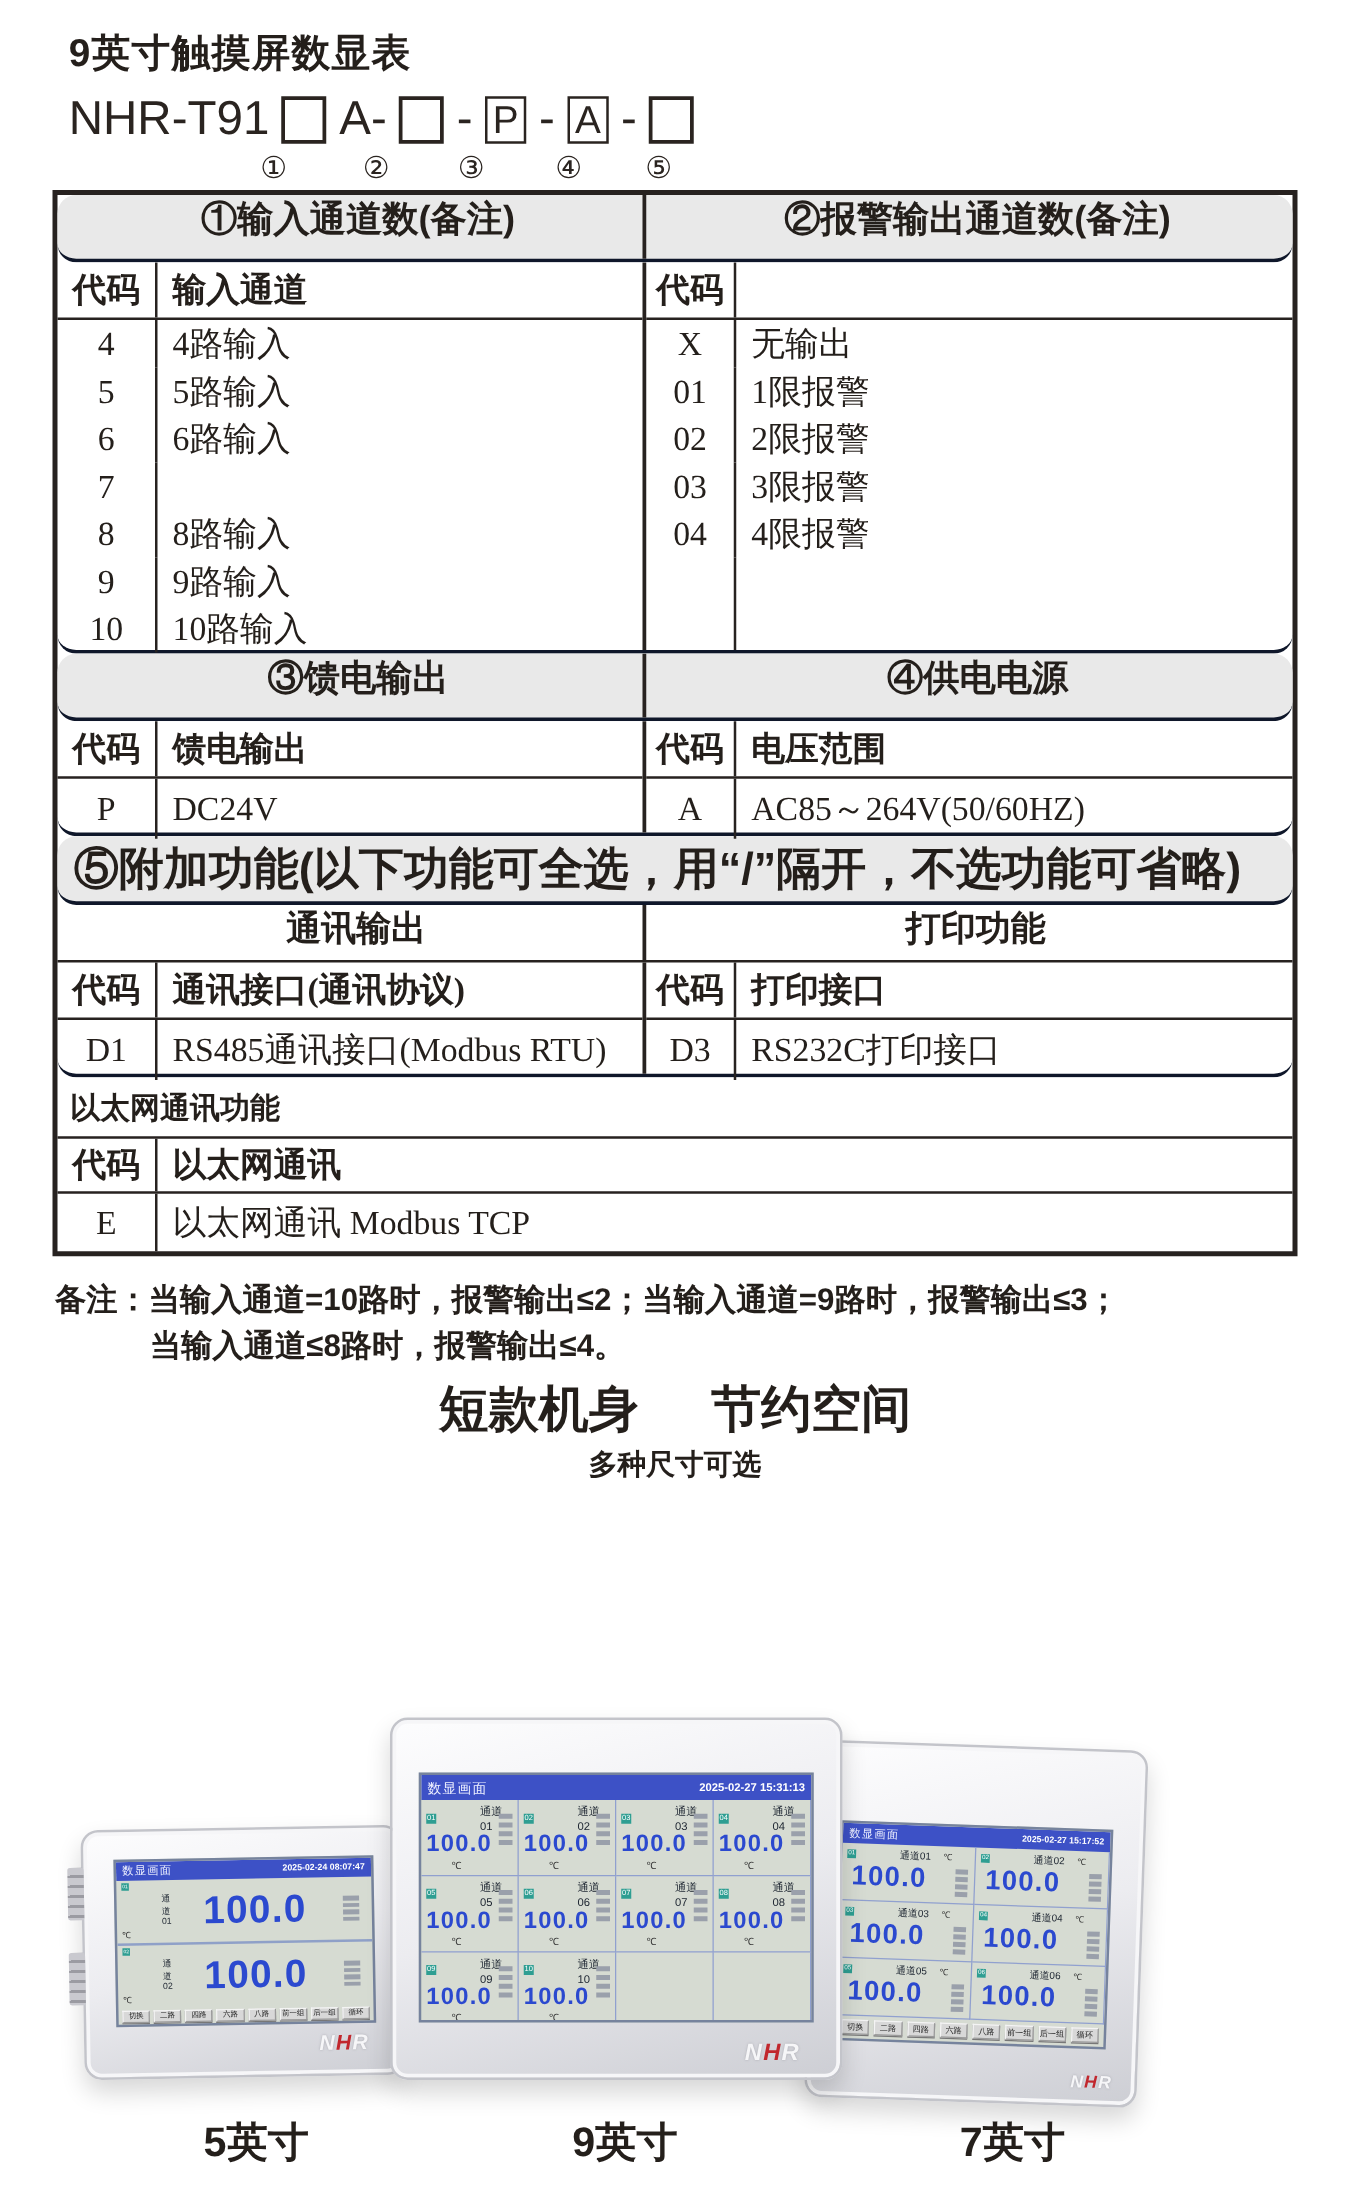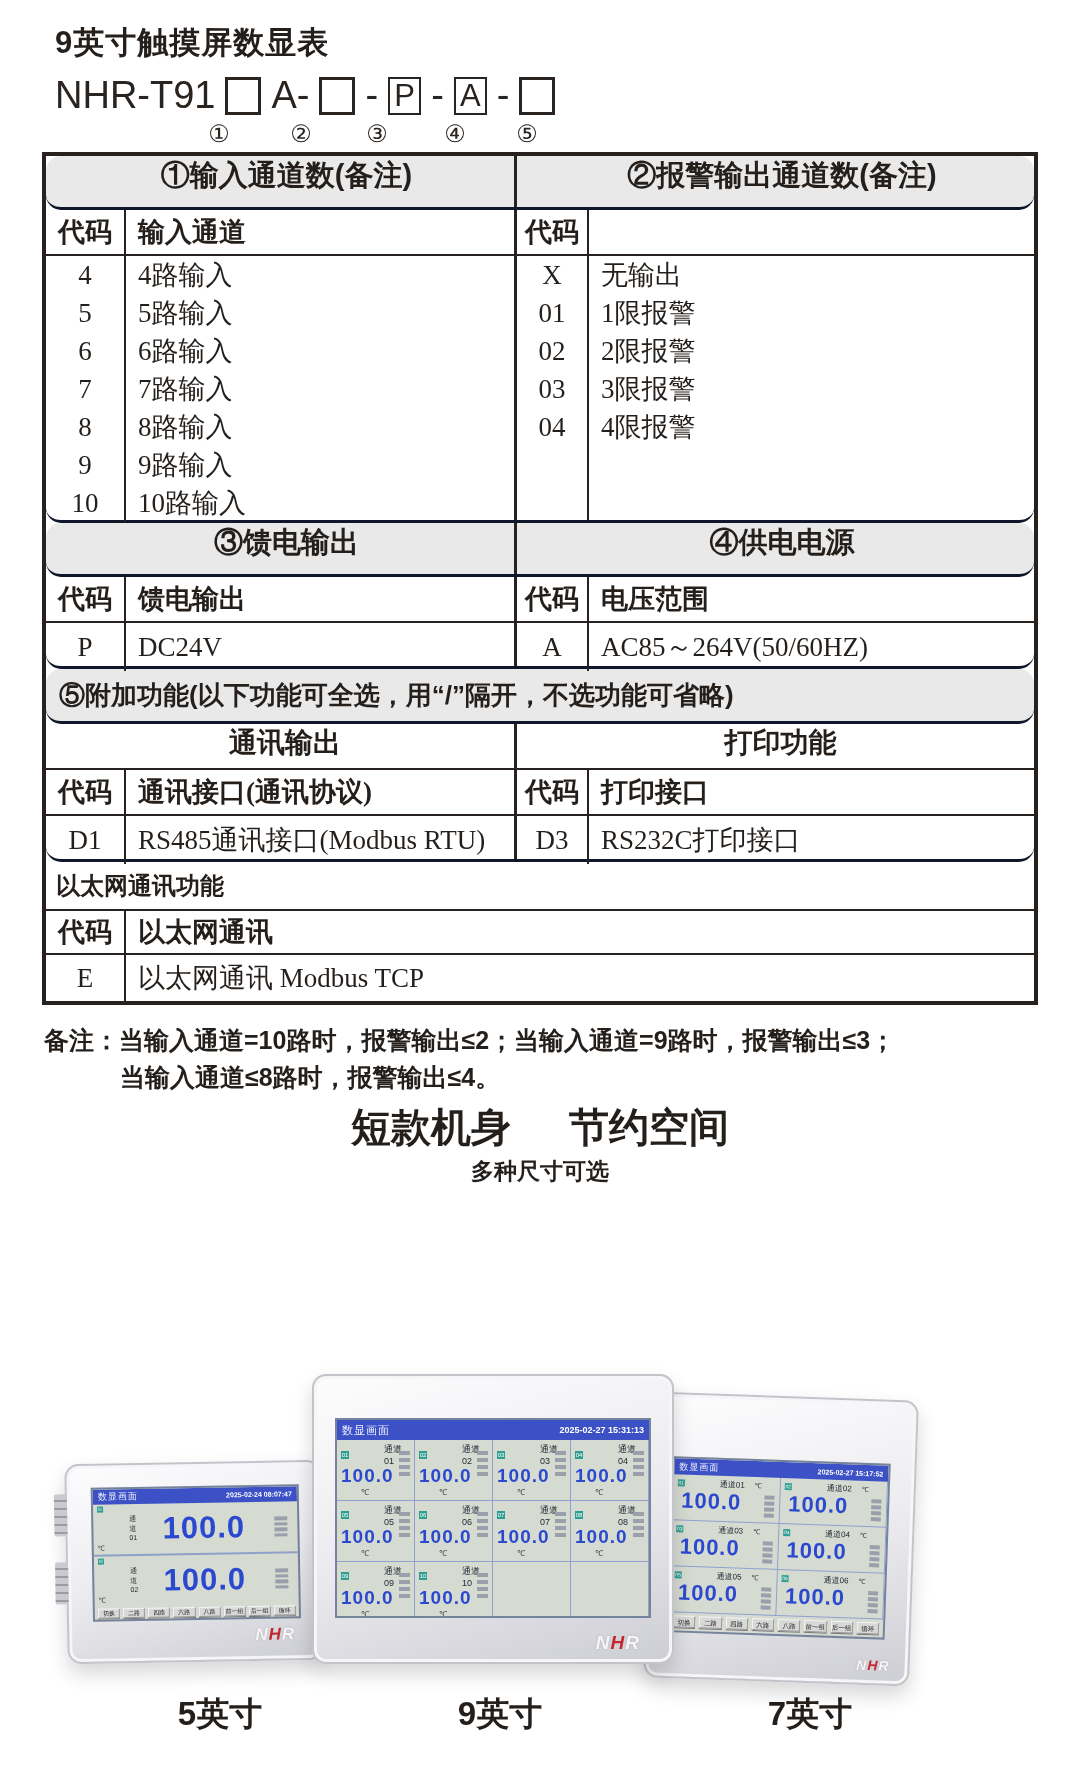--- a/index.html
+++ b/index.html
@@ -32,21 +32,21 @@
             justify-content:center;box-sizing:border-box;}
   .half-r .codecell{width:72px;}
   .desccell{flex:1;display:flex;align-items:center;padding-left:12px;}
   .drow{display:flex;height:38px;font-size:27px;flex:none;}
   .drow.tall{height:48px;}
   .fill{flex:1;display:flex;}
   .body12{height:313px;}
   .body34{height:92px;}
   .body5{height:92px;}
   .sec5hdr{background:#e9e9e9;height:55px;display:flex;align-items:center;padding-left:13px;
-        font-family:"Liberation Sans",sans-serif;font-weight:bold;font-size:26px;box-sizing:border-box;}
+        font-family:"Liberation Sans",sans-serif;font-weight:bold;font-size:36px;box-sizing:border-box;}
   .subt{height:46px;}
   .subt .hcell{font-size:28px;font-weight:bold;display:flex;align-items:center;padding-left:10px;box-sizing:border-box;}
   .etht{height:47px;display:flex;align-items:center;padding-left:10px;font-size:24px;font-weight:bold;}
   .ethch{height:42px;}
   .ethrow{height:46px;}
 
   
   .note{position:absolute;left:44px;top:1022px;font-size:25px;font-weight:bold;line-height:37px;}
   .note .ind{margin-left:76px;}
   .slogan-main{position:absolute;left:0;top:1100px;width:100%;text-align:center;font-size:40px;font-weight:bold;}
@@ -131,21 +131,21 @@
   .dev7 .nm{font-size:8px;}
   .dev7 .chead .un{margin-left:auto;margin-right:14px;font-size:7px;}
   .dev7 .val{font-size:22px;padding-left:4px;}
   .dev7 .bars{right:5px;top:18px;gap:2.5px;}
   .dev7 .bars i{width:10px;height:3.5px;}
   .dev7 .btnrow{height:18px;gap:4px;padding:0 4px;}
   .dev7 .sbtn{font-size:6.5px;line-height:11px;height:12px;}
   .dev7 .logo{right:18px;bottom:10px;font-size:14px;}
 
   .devlabel{position:absolute;top:492px;width:200px;text-align:center;font-size:33px;font-weight:bold;}
-  .dl5{left:120px;} .dl9{left:400px;} .dl7{left:710px;}
+  .dl5{left:105px;} .dl9{left:400px;} .dl7{left:710px;}
 </style>
 </head>
 <body>
 
 <div class="page">
 
   <div class="title">9英寸触摸屏数显表</div>
 
   <div class="model">
     <span class="mt">NHR-T91</span>
@@ -190,21 +190,20 @@
               <span class="desccell">5路输入</span>
             </div>
 
             <div class="drow">
               <span class="codecell">6</span>
               <span class="desccell">6路输入</span>
             </div>
 
             <div class="drow">
               <span class="codecell">7</span>
-              <span class="desccell">7路输入</span>
             </div>
 
             <div class="drow">
               <span class="codecell">8</span>
               <span class="desccell">8路输入</span>
             </div>
 
             <div class="drow">
               <span class="codecell">9</span>
               <span class="desccell">9路输入</span>

